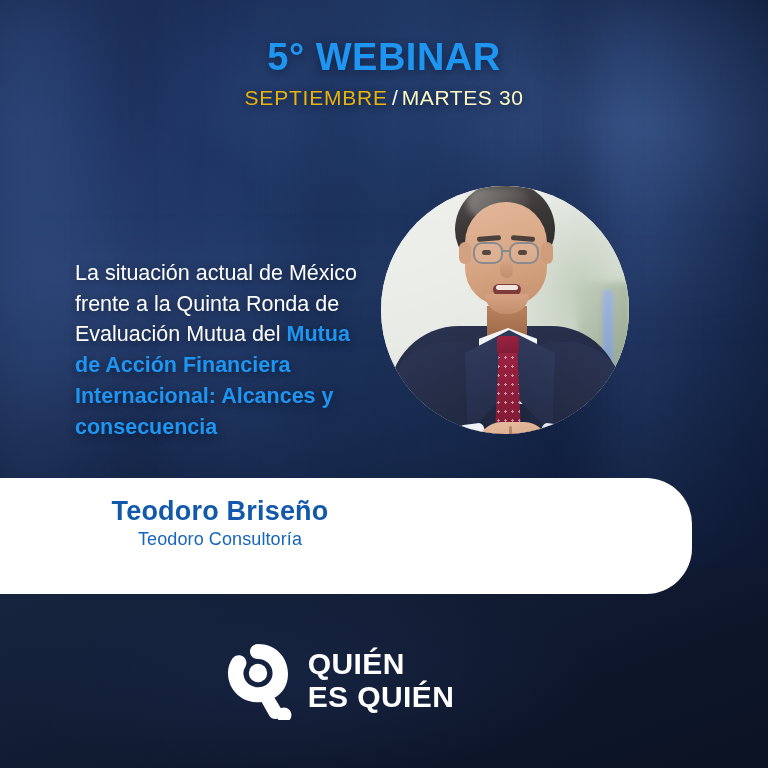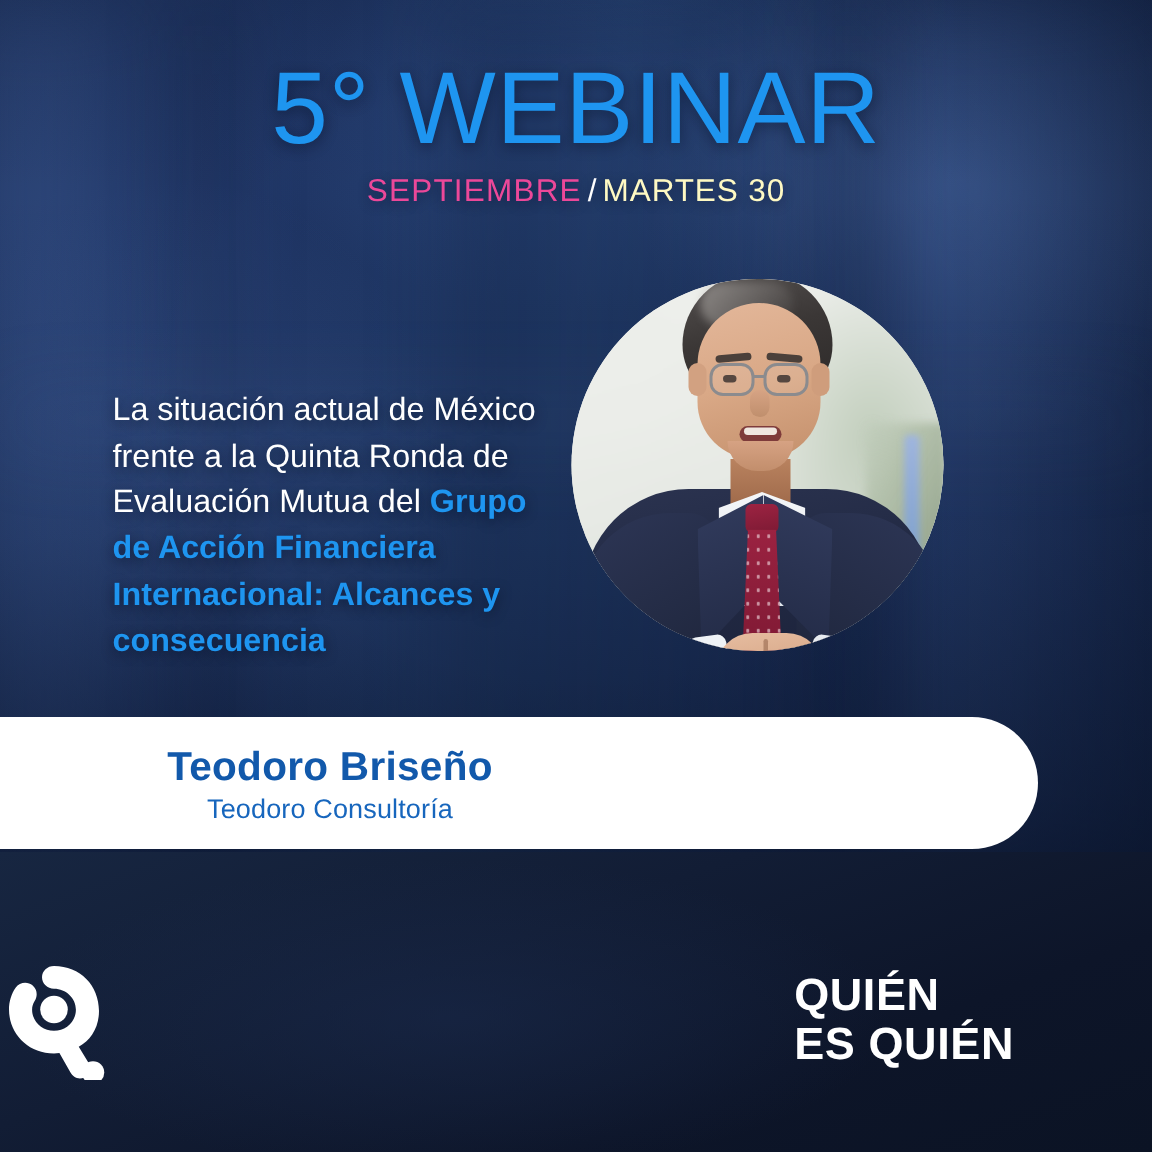--- a/index.html
+++ b/index.html
@@ -54,36 +54,36 @@
     position:absolute; left:0; top:568px; width:768px; height:200px;
     background:
       radial-gradient(ellipse 420px 150px at 300px 110px, rgba(26,42,76,.55), transparent 70%),
       linear-gradient(160deg,#172641 0%, #121d35 38%, #0d1529 70%, #0b1324 100%);
   }
 
   
   .header { position:absolute; left:0; top:0; width:768px; text-align:center; }
   .webinar-line {
     margin-top:38px;
-    font-size:68px; font-weight:normal; letter-spacing:.5px;
+    font-size:38px; font-weight:bold; letter-spacing:.5px;
     color:#1e95f0; line-height:1.02;
     text-shadow:0 2px 9px rgba(4,12,30,.45);
   }
   .season-line {
     margin-top:4px;
     font-size:40px; font-weight:bold; letter-spacing:.6px;
     color:#ffffff; line-height:1.05;
     text-shadow:0 2px 9px rgba(4,12,30,.45);
   }
   .date-line {
     margin-top:9px;
     font-size:21px; line-height:1.1;
     text-shadow:0 2px 8px rgba(4,12,30,.45);
   }
-  .date-month { color:#ec4899; font-weight:normal; letter-spacing:.8px; }
+  .date-month { color:#eab308; font-weight:normal; letter-spacing:.8px; }
   .date-slash { color:#ffffff; font-weight:normal; margin:0 4px; }
   .date-day   { color:#fef9c3; font-weight:normal; letter-spacing:.6px; }
 
   
   .title-block {
     position:absolute; left:75px; top:258px; width:300px;
     font-size:21.5px; line-height:1.43; font-weight:normal;
     color:#ffffff;
     text-shadow:0 2px 8px rgba(4,12,30,.5);
   }
@@ -191,41 +191,41 @@
   .p-hands {
     position:absolute; left:96px; top:236px; width:72px; height:40px;
     background:linear-gradient(170deg,#e6bda1,#cf9a77); border-radius:26px 26px 16px 16px;
   }
   .p-hand-split { position:absolute; left:128px; top:240px; width:3px; height:30px; background:rgba(150,104,76,.6); border-radius:2px; }
   .p-cuff-l { position:absolute; left:78px;  top:238px; width:26px; height:22px; background:#eef2f6; border-radius:6px; transform:rotate(-8deg); }
   .p-cuff-r { position:absolute; left:160px; top:238px; width:26px; height:22px; background:#e7ebf0; border-radius:6px; transform:rotate(8deg); }
 
   
   .name-band {
-    position:absolute; left:0; top:478px; width:692px; height:88px;
+    position:absolute; left:0; top:478px; width:692px; height:116px;
     background:#ffffff;
     border-radius:0 46px 46px 0;
     z-index:3;
   }
   .name-band-inner {
     position:absolute; left:0; top:0; width:440px; height:90px;
     display:flex; flex-direction:column; align-items:center; justify-content:center;
     gap:2px;
   }
   .speaker-name {
     font-size:27px; font-weight:bold; color:#1259ab; letter-spacing:.2px;
   }
   .speaker-org {
     font-size:18px; font-weight:normal; color:#1766bd; letter-spacing:.1px;
   }
 
   
   .logo {
     position:absolute; left:0; top:640px; width:676px;
-    display:flex; align-items:center; justify-content:space-between; gap:14px;
+    display:flex; align-items:center; justify-content:center; gap:14px;
   }
   .logo-mark { position:relative; width:72px; height:80px; flex:0 0 auto; }
   .logo-words { display:flex; flex-direction:column; line-height:1.0; }
   .logo-line1, .logo-line2 {
     color:#ffffff; font-weight:bold; font-size:30px; letter-spacing:.4px;
   }
   .logo-line2 { margin-top:3px; }
 </style>
 </head>
 <body>
@@ -285,21 +285,21 @@
       <div class="p-chin"></div>
 
       <div class="p-cuff-l"></div>
       <div class="p-cuff-r"></div>
       <div class="p-hands"></div>
       <div class="p-hand-split"></div>
     </div>
   </div>
 
   <div class="title-block">
-    <span>La situación actual de México frente a la Quinta Ronda de Evaluación Mutua del </span><span class="hl">Grupo de Acción Financiera Internacional: Alcances y consecuencia</span>
+    <span>La situación actual de México frente a la Quinta Ronda de Evaluación Mutua del </span><span class="hl">Mutua de Acción Financiera Internacional: Alcances y consecuencia</span>
   </div>
 
   <div class="name-band">
     <div class="name-band-inner">
       <div class="speaker-name">Teodoro Briseño</div>
       <div class="speaker-org">Teodoro Consultoría</div>
     </div>
   </div>
 
   <div class="logo">

